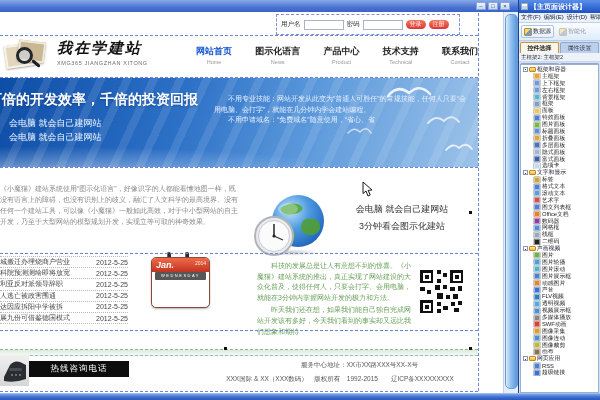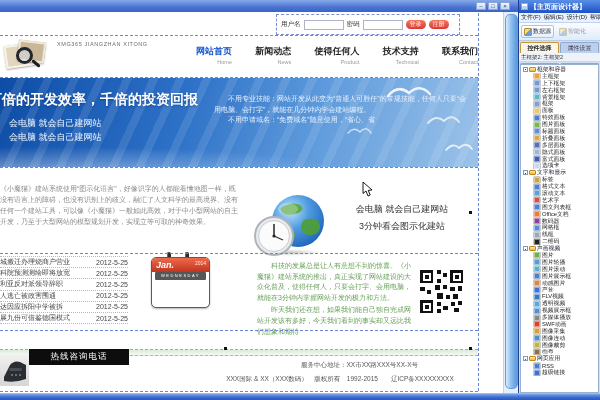--- a/index.html
+++ b/index.html
@@ -34,21 +34,21 @@
              transform:rotate(-8deg);box-shadow:0 1px 2px rgba(0,0,0,.35);}
   .logo .ph2{position:absolute;left:14px;top:3px;width:27px;height:21px;background:#c9b795;border:2px solid #efe8da;
              transform:rotate(7deg);box-shadow:0 1px 2px rgba(0,0,0,.3);}
   .logo .lens{position:absolute;left:12px;top:9px;width:17px;height:17px;border:3px solid #23262a;border-radius:50%;
               background:rgba(210,226,240,.55);}
   .logo .lens-handle{position:absolute;left:27px;top:24px;width:10px;height:3px;background:#1c1f23;transform:rotate(40deg);border-radius:2px;}
   .brand{position:absolute;left:57px;top:39px;}
   .brand-title{font-family:"DejaVu Serif",serif;font-weight:bold;font-style:italic;font-size:15px;color:#141414;letter-spacing:2px;}
   .brand-sub{font-size:5.5px;color:#6d6d6d;letter-spacing:.6px;margin-top:2px;}
   .nav{position:absolute;left:196px;top:45px;width:282px;display:flex;justify-content:space-between;}
-  .nav-item{text-align:right;}
+  .nav-item{text-align:center;}
   .nav-label{font-size:9px;font-weight:bold;color:#222;white-space:nowrap;}
   .nav-item.accent .nav-label{color:#1456d0;}
   .nav-sub{font-size:5.5px;color:#9a9a9a;margin-top:1px;}
 
   
   .banner{position:absolute;left:0;top:78px;width:478px;height:89px;overflow:hidden;
     background:
       radial-gradient(120% 60% at 10% 110%,rgba(255,255,255,.5),rgba(255,255,255,0) 55%),
       repeating-linear-gradient(115deg,rgba(255,255,255,0) 0 16px,rgba(255,255,255,.10) 16px 24px),
       linear-gradient(105deg,#0e4da6 0%,#2d71c7 38%,#5f9bdc 66%,#9cc3e9 100%);}
@@ -94,21 +94,21 @@
   
   .story{position:absolute;left:257px;top:261px;width:157px;font-size:7px;line-height:10.6px;color:#68a058;}
   .story p{margin:0 0 2px 0;}
 
   .qr{position:absolute;left:418px;top:268px;}
 
   
   .foot-band{position:absolute;left:0;top:349px;width:478px;height:7px;border-top:1px dashed #8fb39b;border-bottom:1px dashed #9ab8d8;
              background:linear-gradient(180deg,#dcead8,#f4f9f2);}
   .phone-img{position:absolute;left:0;top:355px;width:29px;height:31px;background:linear-gradient(#f0f0f0,#d6d6d6);}
-  .hotline{position:absolute;left:29px;top:349px;width:100px;height:16px;background:#0d0d0d;color:#fff;
+  .hotline{position:absolute;left:29px;top:361px;width:100px;height:16px;background:#0d0d0d;color:#fff;
            text-align:center;padding-top:2px;}
   .hotline-label{font-size:8.5px;letter-spacing:1px;}
   .hotline-number{font-size:17px;font-weight:bold;font-family:"DejaVu Sans Mono",monospace;letter-spacing:0;padding-left:22px;}
   .red-line{position:absolute;left:2px;top:386px;display:flex;align-items:baseline;gap:3px;white-space:nowrap;}
   .red-brand{font-size:8px;font-weight:bold;font-style:italic;color:#e02020;}
   .red-site{font-size:7px;color:#e02020;}
   .foot-address{position:absolute;left:238px;top:361px;width:180px;text-align:right;font-size:6.5px;color:#555;white-space:nowrap;}
   .foot-copy{position:absolute;left:200px;top:375px;width:280px;text-align:center;font-size:6.5px;color:#555;white-space:nowrap;}
 
   
@@ -185,36 +185,37 @@
       <button class="pill-btn">注册</button>
     </div>
 
     <div class="logo">
       <div class="ph1"></div>
       <div class="ph2"></div>
       <div class="lens"></div>
       <div class="lens-handle"></div>
     </div>
     <div class="brand">
+      <div class="brand-title">我在学建站</div>
       <div class="brand-sub">XMG365 JIANGZHAN XITONG</div>
     </div>
     <div class="nav">
 
         <div class="nav-item accent">
           <div class="nav-label">网站首页</div>
           <div class="nav-sub">Home</div>
         </div>
 
         <div class="nav-item">
-          <div class="nav-label">新闻动态</div>
+          <div class="nav-label">图示化语言</div>
           <div class="nav-sub">News</div>
         </div>
 
         <div class="nav-item">
-          <div class="nav-label">使得任何人</div>
+          <div class="nav-label">产品中心</div>
           <div class="nav-sub">Product</div>
         </div>
 
         <div class="nav-item">
           <div class="nav-label">技术支持</div>
           <div class="nav-sub">Technical</div>
         </div>
 
         <div class="nav-item">
           <div class="nav-label">联系我们</div>

